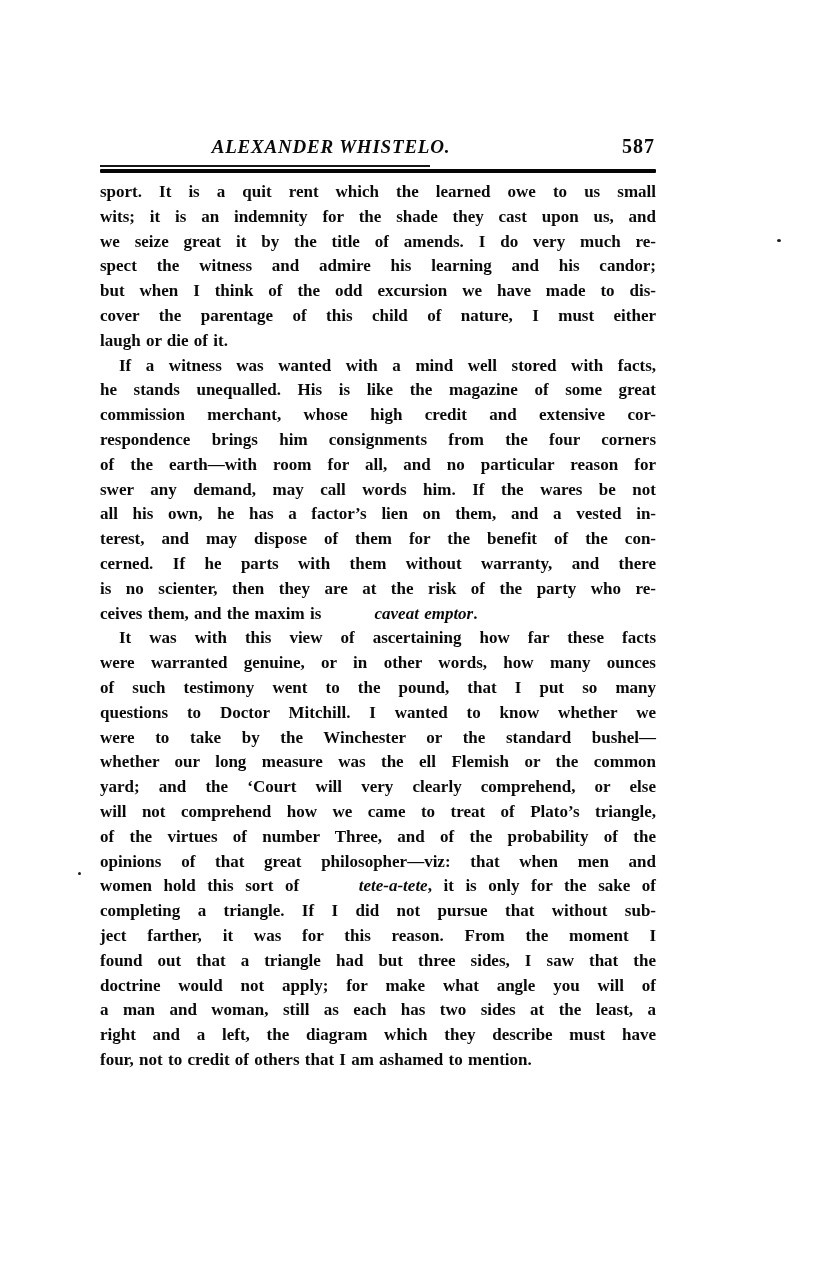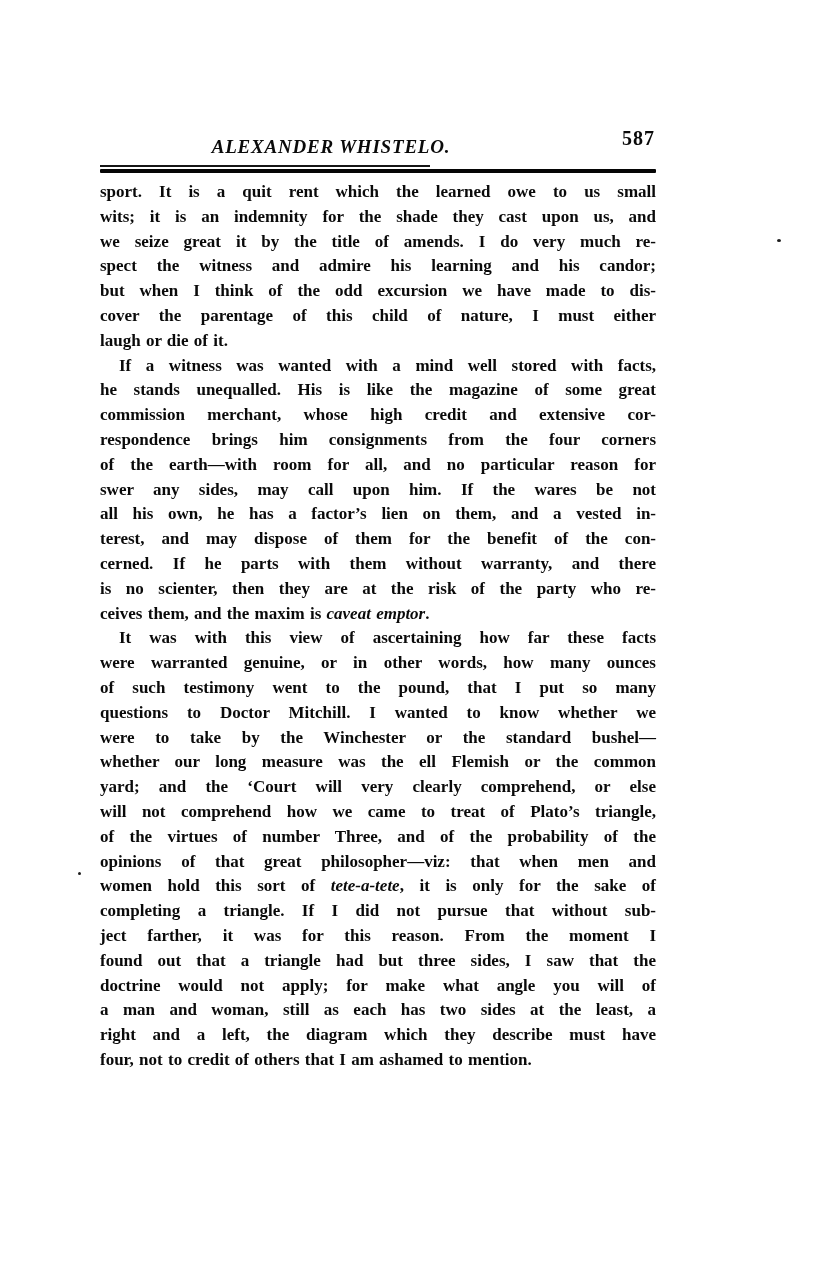--- a/index.html
+++ b/index.html
@@ -32,21 +32,21 @@
     font-size: 19px;
     font-weight: bold;
     font-style: italic;
     letter-spacing: 0.8px;
     white-space: nowrap;
     color: var(--ink, #0a0a0a);
   }
   .page-number {
     position: absolute;
     right: 1px;
-    top: 127px;
+    top: 135px;
     font-size: 20px;
     font-weight: bold;
     letter-spacing: 1px;
     color: var(--ink, #0a0a0a);
   }
   .rule-thin {
     position: absolute;
     left: 0;
     top: 165px;
     width: 330px;
@@ -79,21 +79,21 @@
     text-align-last: justify;
     word-spacing: 1px;
     white-space: normal;
   }
   .line.lastline {
     text-align-last: left;
   }
   .para.indent .line:first-child {
     text-indent: 19px;
   }
-  .it { font-style: italic; }
+  .it { font-style: italic; margin-left: 48px; }
   .speck {
     position: absolute;
     background: #1d1d1d;
     border-radius: 50%;
   }
   .speck-1 { left: 777px; top: 239px; width: 4px; height: 3px; }
   .speck-2 { left: 78px;  top: 872px; width: 3px; height: 3px; }
 </style>
 </head>
 <body>
@@ -116,21 +116,21 @@
         <div class="line"><span>but when I think of the odd excursion we have made to dis-</span></div>
         <div class="line"><span>cover the parentage of this child of nature, I must either</span></div>
         <div class="line lastline"><span>laugh or die of it.</span></div>
       </div>
       <div class="para indent">
         <div class="line"><span>If a witness was wanted with a mind well stored with facts,</span></div>
         <div class="line"><span>he stands unequalled. His is like the magazine of some great</span></div>
         <div class="line"><span>commission merchant, whose high credit and extensive cor-</span></div>
         <div class="line"><span>respondence brings him consignments from the four corners</span></div>
         <div class="line"><span>of the earth—with room for all, and no particular reason for</span></div>
-        <div class="line"><span>swer any sides, may call upon him. If the wares be not</span></div>
+        <div class="line"><span>swer any demand, may call words him. If the wares be not</span></div>
         <div class="line"><span>all his own, he has a factor’s lien on them, and a vested in-</span></div>
         <div class="line"><span>terest, and may dispose of them for the benefit of the con-</span></div>
         <div class="line"><span>cerned. If he parts with them without warranty, and there</span></div>
         <div class="line"><span>is no scienter, then they are at the risk of the party who re-</span></div>
         <div class="line lastline"><span>ceives them, and the maxim is </span><span class="it">caveat emptor</span><span>.</span></div>
       </div>
       <div class="para indent">
         <div class="line"><span>It was with this view of ascertaining how far these facts</span></div>
         <div class="line"><span>were warranted genuine, or in other words, how many ounces</span></div>
         <div class="line"><span>of such testimony went to the pound, that I put so many</span></div>

